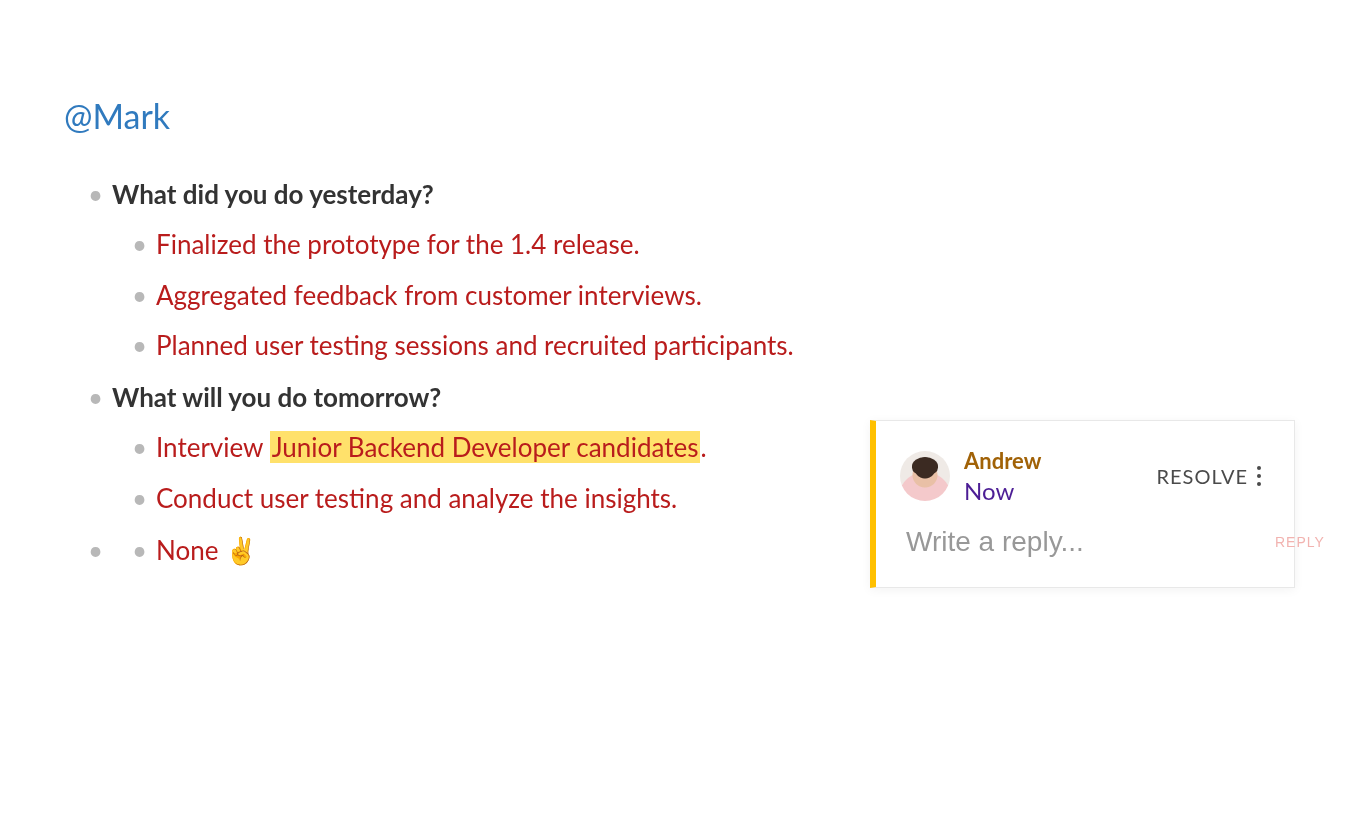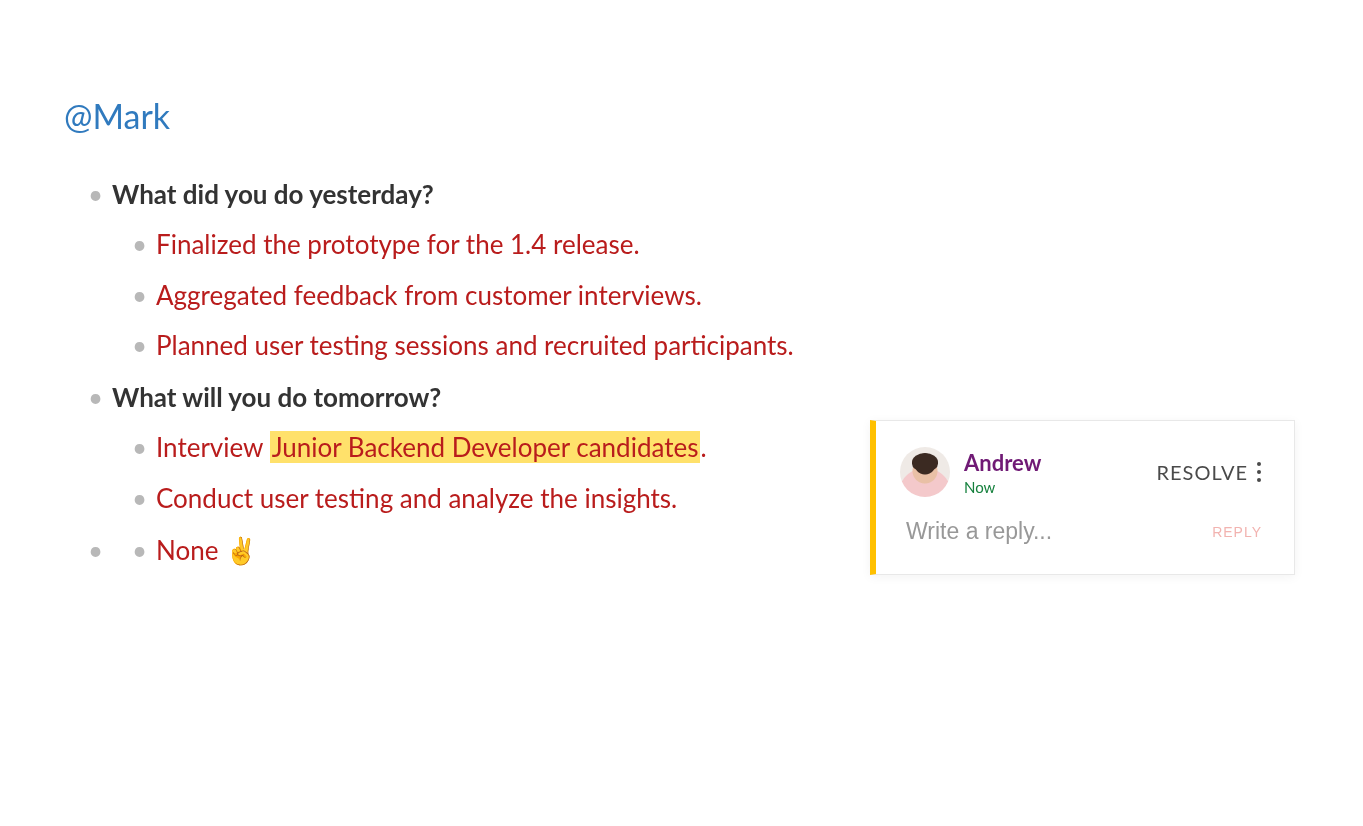--- a/index.html
+++ b/index.html
@@ -120,25 +120,25 @@
     border-radius:50% 50% 40% 40%;
   }
 
   .author-block {
     flex: 1;
     min-width: 0;
   }
   .author-name {
     font-size: 22px;
     font-weight: 700;
-    color: #701a75;
+    color: #a16207;
   }
   .author-time {
-    font-size: 15px;
-    color: #15803d;
+    font-size: 24px;
+    color: #4c1d95;
     margin-top: 2px;
   }
 
   .resolve-btn {
     font-size: 20px;
     letter-spacing: 1px;
     color: #4a4a4a;
     font-weight: 400;
     cursor: pointer;
     white-space: nowrap;
@@ -177,21 +177,21 @@
 
   .comment-footer {
     display: flex;
     align-items: center;
     padding: 20px 26px 28px 28px;
   }
   .reply-input {
     flex: 1;
     border: none;
     outline: none;
-    font-size: 23px;
+    font-size: 28px;
     color: #333;
     background: transparent;
   }
   .reply-input::placeholder {
     color: #989898;
   }
   .reply-btn {
     font-size: 14px;
     letter-spacing: 1px;
     color: #f2b3b0;

